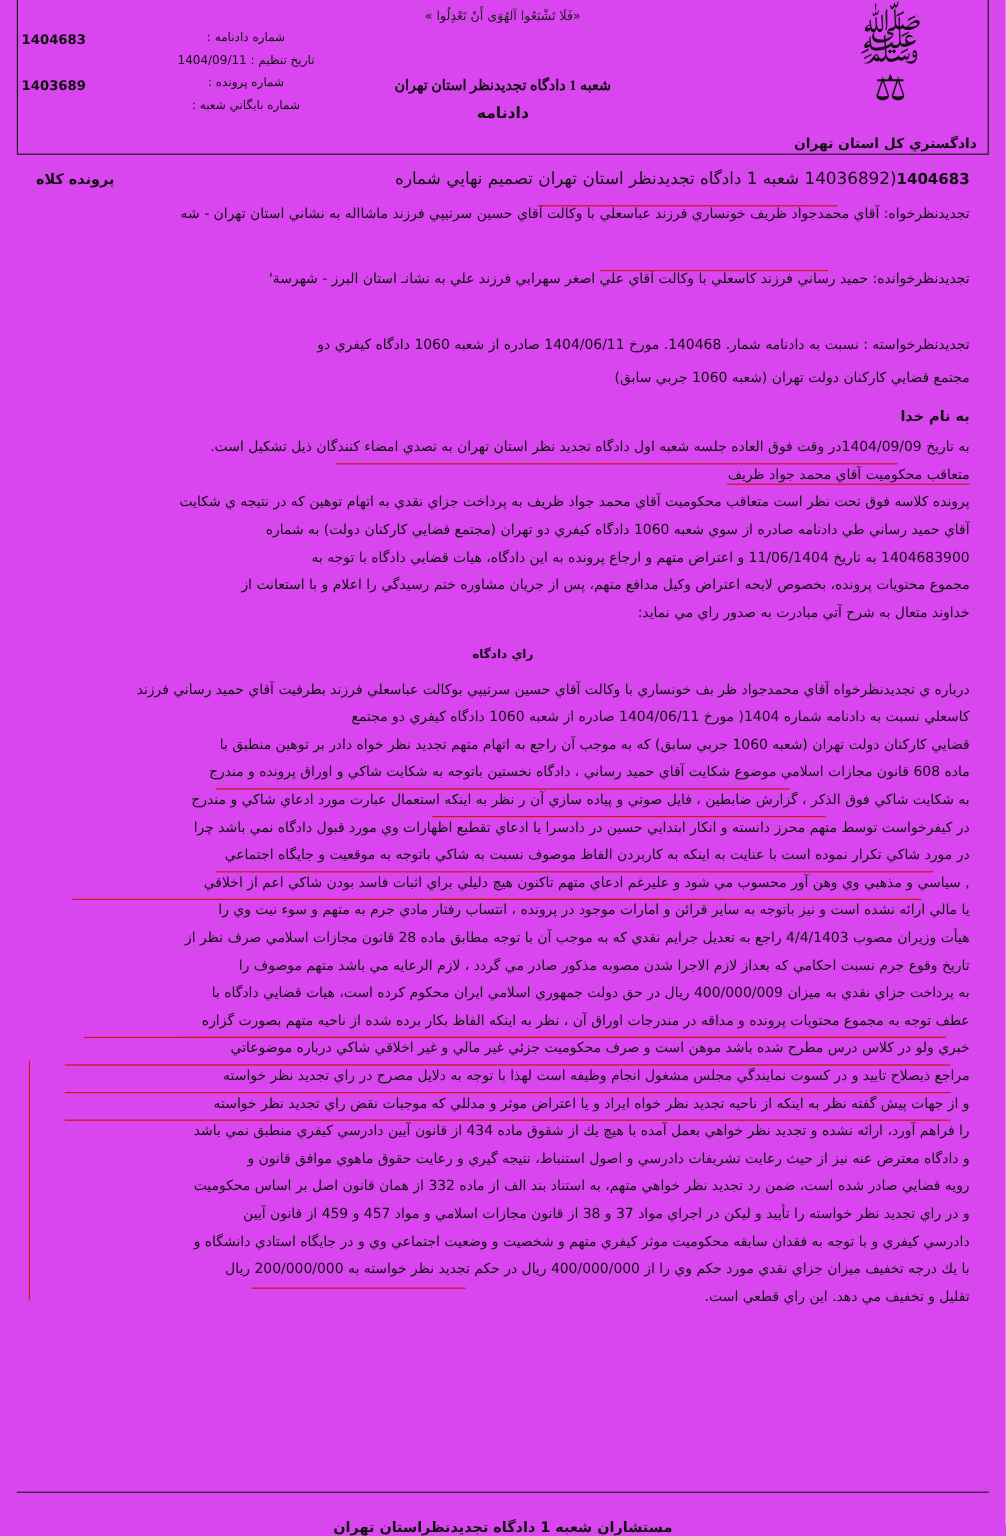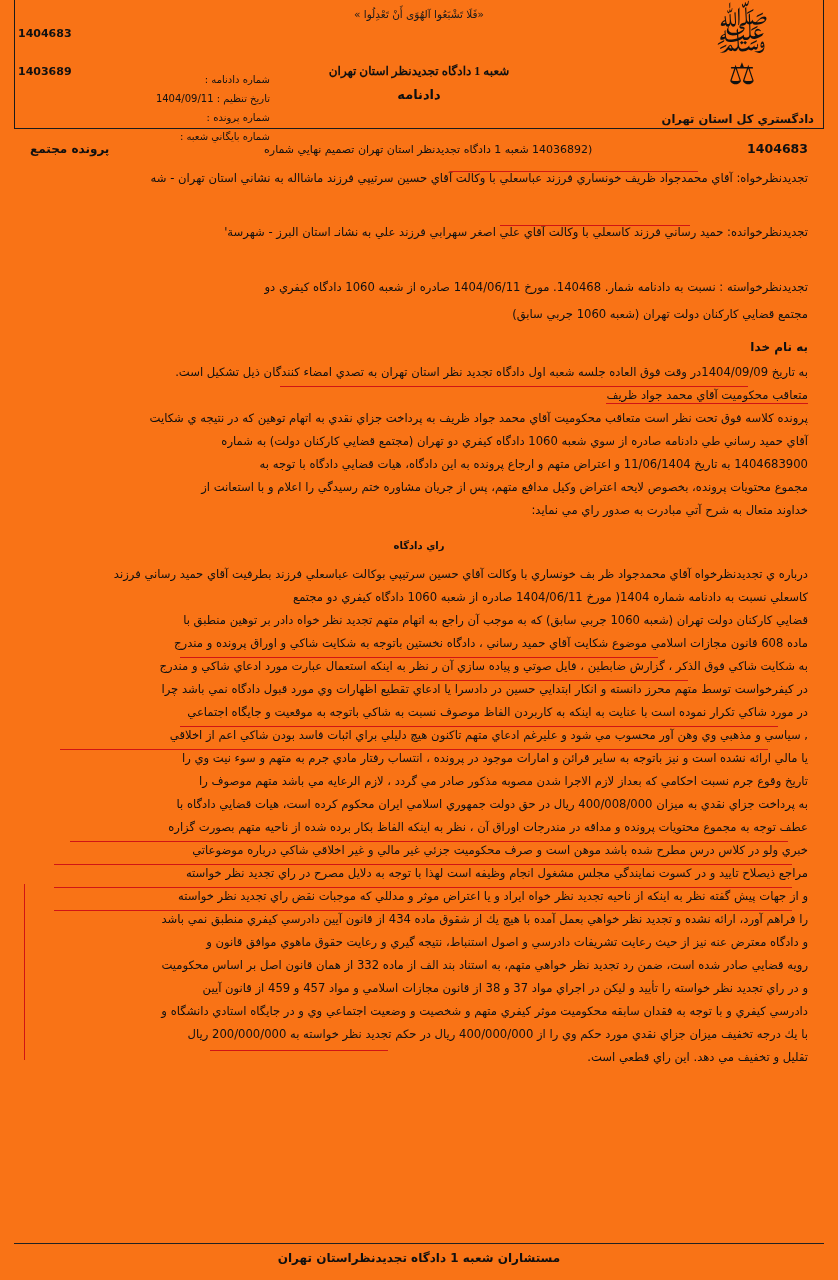--- a/index.html
+++ b/index.html
@@ -4,38 +4,38 @@
 <style>
   html,body{margin:0;padding:0;background:#ffffff;}
   body{
     width:838px;height:1280px;position:relative;overflow:hidden;
     font-family:"DejaVu Sans","Liberation Sans",sans-serif;
     color:#101010;
     -webkit-font-smoothing:antialiased;
   }
   .page{
     position:absolute;inset:0;
-    background:#f97316;
+    background:#d946ef;
   }
 
   
   .header{
     position:absolute;top:0;left:0;right:0;height:128px;
   }
   .basmala{
     position:absolute;top:8px;left:0;right:0;text-align:center;
     font-size:10.5px;letter-spacing:.2px;color:#1a1a1a;
   }
   .hdr-left{
     position:absolute;top:24px;left:18px;width:120px;text-align:left;
     font-size:11px;line-height:19px;font-weight:bold;color:#111;
   }
   .hdr-meta{
-    position:absolute;top:22px;left:140px;width:130px;text-align:right;
-    font-size:10px;line-height:19px;color:#111;margin-top:48px;
+    position:absolute;top:22px;left:140px;width:130px;text-align:center;
+    font-size:10px;line-height:19px;color:#111;
   }
   .hdr-center{
     position:absolute;top:60px;left:0;right:0;text-align:center;
   }
   .hdr-center .branch{font-size:12px;font-weight:bold;line-height:22px;font-family:Liberation Serif, serif;}
   .hdr-center .doctitle{font-size:13px;font-weight:bold;line-height:26px;}
   .emblem{
     position:absolute;top:10px;right:48px;width:96px;height:92px;
     text-align:center;
   }
@@ -60,21 +60,21 @@
   
   .body{
     position:absolute;top:134px;left:30px;right:30px;bottom:44px;
     font-size:11.6px;line-height:21px;text-align:justify;
   }
   .row-case{
     display:flex;justify-content:space-between;align-items:baseline;
     margin-top:4px;margin-bottom:8px;font-size:12px;
   }
   .row-case .lbl{font-weight:bold;}
-  .row-case .mid{flex:1;text-align:center;font-size:11px;}
+  .row-case .mid{flex:1;font-size:14px;}
   .row-case .num{font-weight:bold;font-size:12.5px;}
 
   .para{margin:0 0 6px 0;}
   .para.tight{margin-bottom:2px;}
   .right-head{font-weight:bold;font-size:12px;margin:4px 0 4px 0;}
   .sec-title{text-align:center;font-weight:bold;font-size:10px;margin:14px 0 8px 0;}
 
   .u-red{
     border-bottom:1.4px solid #d01515;
     padding-bottom:1px;
@@ -84,21 +84,21 @@
     position:relative;
   }
   .redline{
     position:absolute;left:0;right:0;border-top:1.5px solid #d01515;
   }
   .redbracket{
     position:absolute;border-left:1.6px solid #d01515;
   }
 
   .footer{
-    position:absolute;left:30px;right:30px;bottom:15px;
+    position:absolute;left:30px;right:30px;bottom:0;
     text-align:center;font-weight:bold;font-size:12px;
   }
   .footrule{
     position:absolute;left:14px;right:14px;bottom:36px;height:0;
     border-top:1.4px solid #222;
   }
 </style>
 </head>
 <body>
 
@@ -135,21 +135,21 @@
 
     <div class="org-name">دادگستري كل استان تهران</div>
     <div class="rule"></div>
   </div>
 
   <div class="body">
 
     <div class="row-case">
       <span class="num">1404683</span>
       <span class="mid">(14036892 شعبه 1 دادگاه تجديدنظر استان تهران تصميم نهايي شماره</span>
-      <span class="lbl">پرونده مجتمع</span>
+      <span class="lbl">پرونده كلاه</span>
     </div>
 
     <p class="para">
       <span>تجديدنظرخواه: آقاي محمدجواد ظريف خونساري  فرزند عباسعلي با وكالت آقاي حسين سرتيپي فرزند ماشااله به نشاني استان تهران - شه</span>
     </p>
     <div style="position:relative;height:0">
       <div class="redline" style="top:-24px;right:110px;left:420px;"></div>
     </div>
     <p class="para">&nbsp;</p>
 
@@ -198,22 +198,23 @@
       <div style="position:relative;height:0">
         <div class="redline" style="top:-22px;right:30px;left:150px;"></div>
       </div>
       <p class="para tight">يا مالي ارائه نشده است و نيز باتوجه به ساير قرائن و امارات موجود در پرونده ، انتساب رفتار مادي جرم به متهم و سوء نيت وي را</p>
       <div style="position:relative;height:0">
         <div class="redline" style="top:-22px;right:40px;left:330px;"></div>
       </div>
       <div style="position:relative;height:0">
         <div class="redline" style="top:-22px;right:250px;left:30px;"></div>
       </div>
+      <p class="para tight">هيأت وزيران مصوب 4/4/1403 راجع به تعديل جرايم نقدي كه به موجب آن با توجه مطابق ماده 28 قانون مجازات اسلامي صرف نظر از</p>
       <p class="para tight">تاريخ وقوع جرم نسبت احكامي كه بعداز لازم الاجرا شدن مصوبه مذكور صادر مي گردد ، لازم الرعايه مي باشد متهم موصوف را</p>
-      <p class="para tight">به پرداخت جزاي نقدي به ميزان 400/008/000 ريال در حق دولت جمهوري اسلامي ايران محكوم كرده است، هيات قضايي دادگاه با</p>
+      <p class="para tight">به پرداخت جزاي نقدي به ميزان 400/000/009 ريال در حق دولت جمهوري اسلامي ايران محكوم كرده است، هيات قضايي دادگاه با</p>
       <p class="para tight">عطف توجه به مجموع محتويات پرونده و مداقه در مندرجات اوراق آن ، نظر به اينكه الفاظ بكار برده شده از ناحيه متهم بصورت گزاره</p>
 
       <p class="para tight">خبري ولو در كلاس درس مطرح شده باشد موهن است و صرف محكوميت جزئي غير مالي و غير اخلاقي شاكي درباره موضوعاتي</p>
       <div style="position:relative;height:0">
         <div class="redline" style="top:-22px;right:20px;left:120px;"></div>
       </div>
       <div style="position:relative;height:0">
         <div class="redline" style="top:-22px;right:20px;left:40px;"></div>
       </div>
       <p class="para tight">مراجع ذيصلاح تاييد و در كسوت نمايندگي مجلس مشغول انجام وظيفه است لهذا با توجه به دلايل مصرح در راي تجديد نظر خواسته</p>

